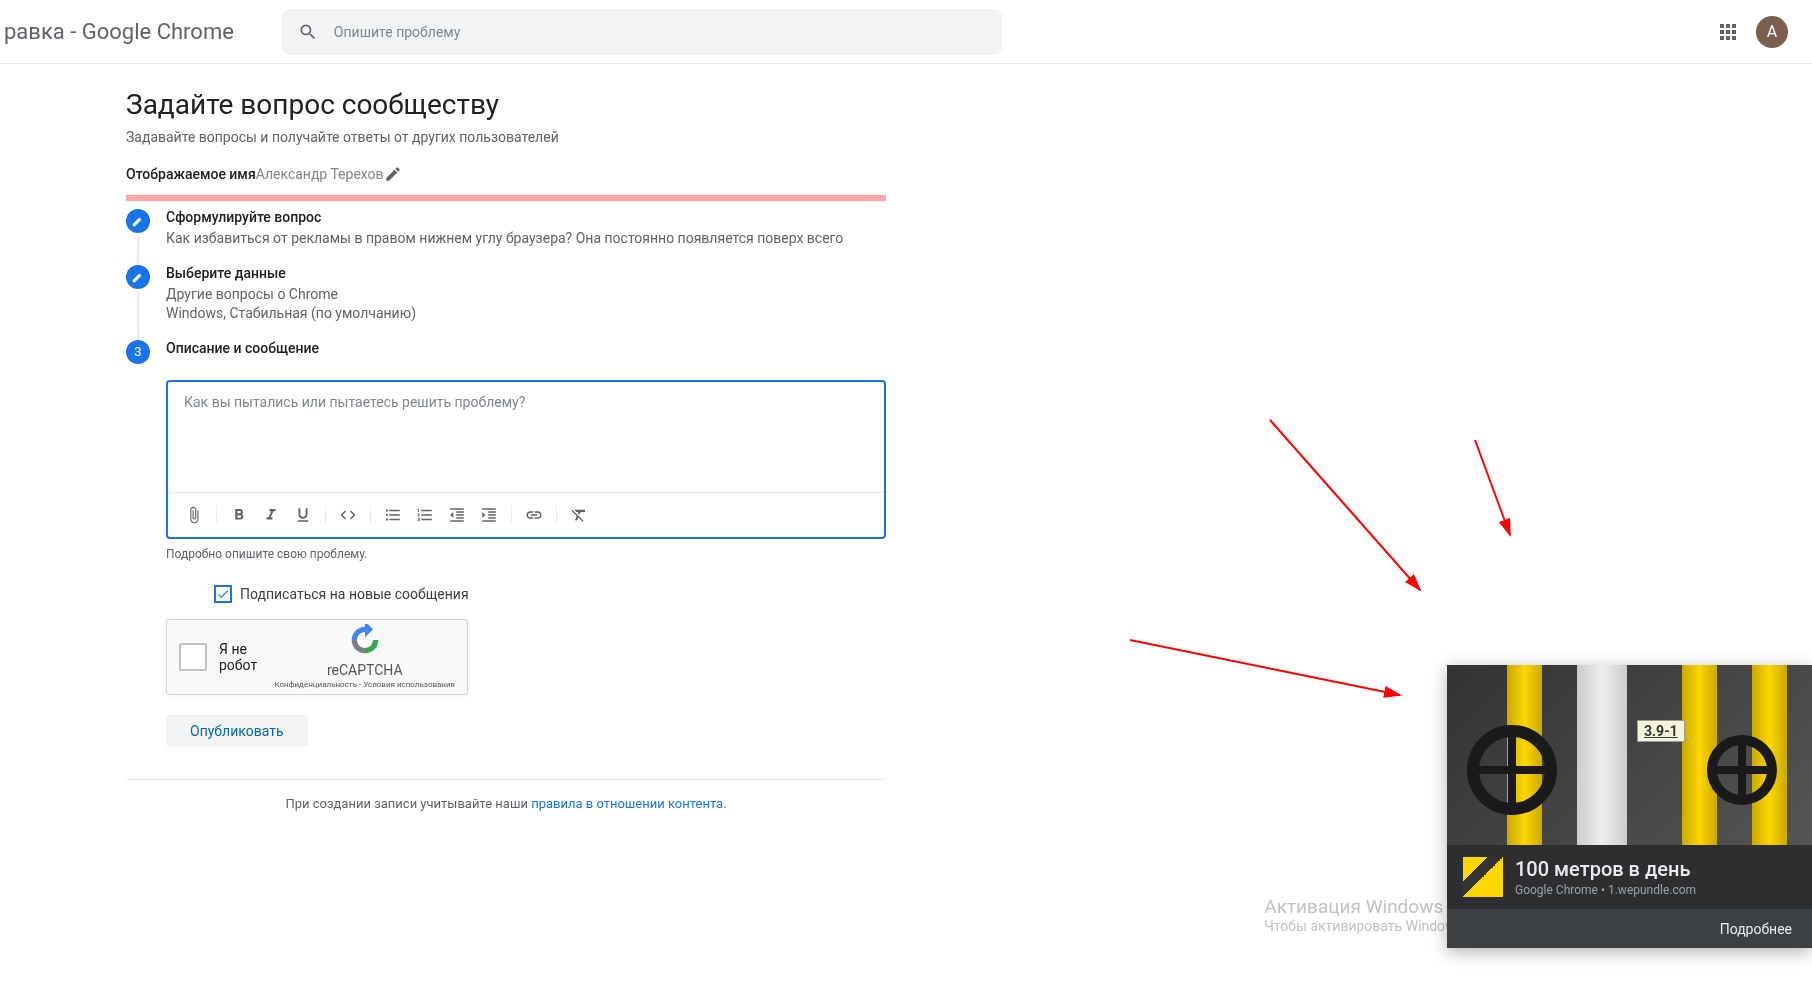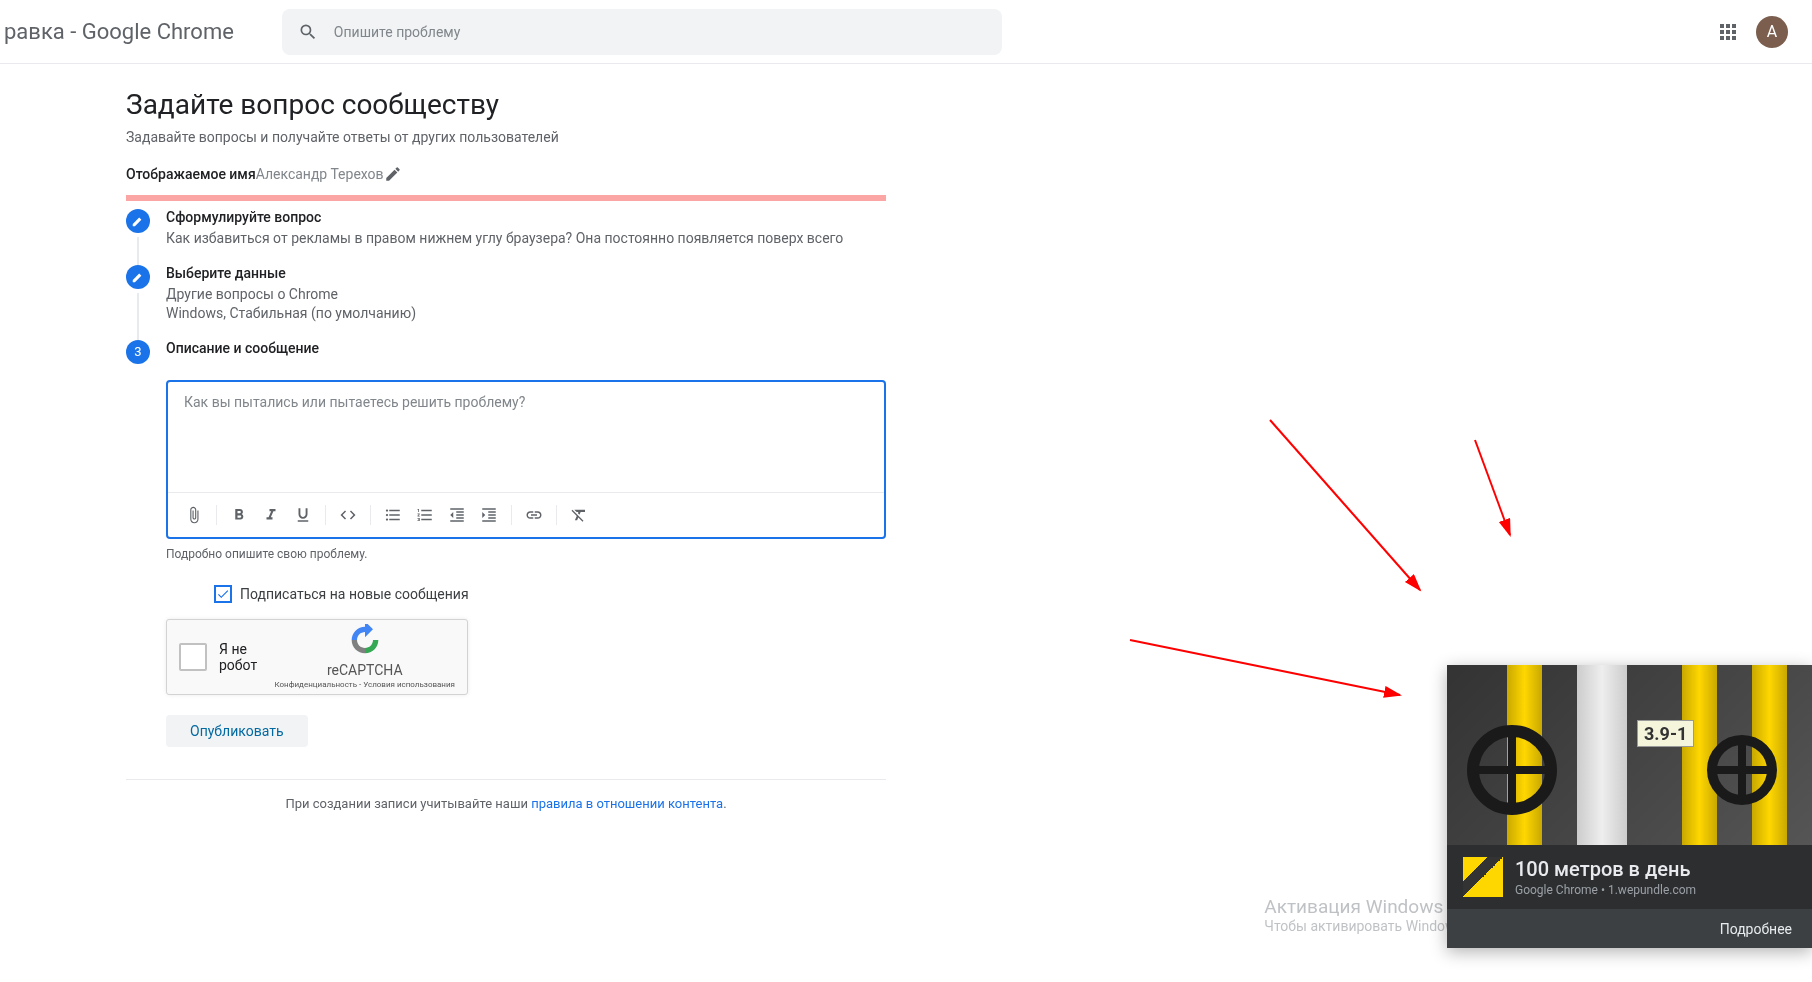--- a/index.html
+++ b/index.html
@@ -79,21 +79,21 @@
     .watermark-title { font-size: 19px; }
     
     
     .valve-bg { position: absolute; inset: 0; }
     .pipe-v { position: absolute; width: 50px; height: 100%; background: linear-gradient(90deg, #ccc, #eee, #ccc); }
     .pipe-y { position: absolute; width: 35px; height: 100%; background: linear-gradient(90deg, #c9a800, #ffd700, #c9a800); }
     .valve-wheel { position: absolute; width: 90px; height: 90px; border: 12px solid #1a1a1a; border-radius: 50%; }
     .valve-wheel::before, .valve-wheel::after { content: ''; position: absolute; background: #1a1a1a; }
     .valve-wheel::before { width: 8px; height: 100%; left: calc(50% - 4px); top: 0; }
     .valve-wheel::after { width: 100%; height: 8px; top: calc(50% - 4px); left: 0; }
-    .label-tag { position: absolute; background: #f5f5dc; color: #333; font-size: 18px; font-weight: bold; padding: 2px 6px; border: 1px solid #999; }
+    .label-tag { position: absolute; background: #f5f5dc; color: #333; font-size: 14px; font-weight: bold; padding: 2px 6px; border: 1px solid #999; text-decoration: underline; }
   </style>
 </head>
 <body>
 
 <div class="header">
   <div class="header-title">равка - Google Chrome</div>
   <div class="search-box">
     <svg viewBox="0 0 24 24">
         <path d="M15.5 14h-.79l-.28-.27A6.471 6.471 0 0016 9.5 6.5 6.5 0 109.5 16c1.61 0 3.09-.59 4.23-1.57l.27.28v.79l5 4.99L20.49 19l-4.99-5zm-6 0C7.01 14 5 11.99 5 9.5S7.01 5 9.5 5 14 7.01 14 9.5 11.99 14 9.5 14z"></path>
       </svg>

